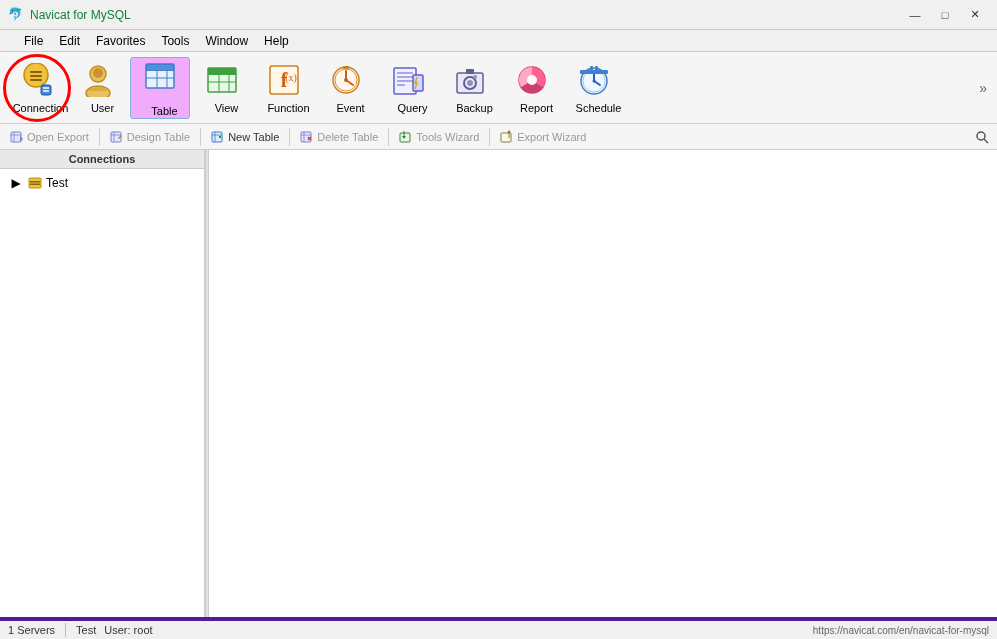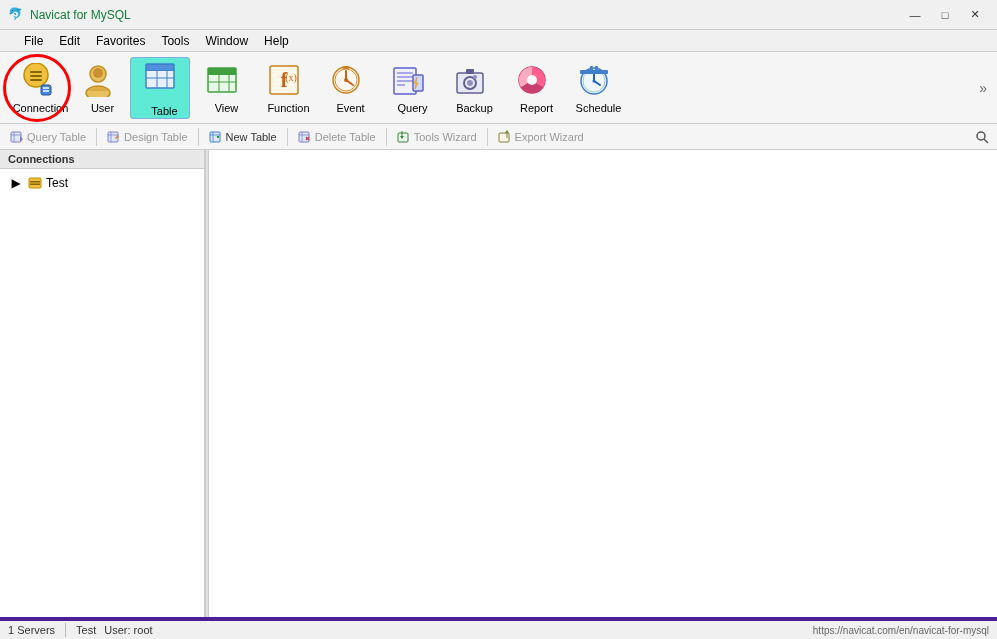--- a/index.html
+++ b/index.html
@@ -89,21 +89,21 @@
       width: 60px;
       height: 62px;
       cursor: pointer;
       border: 1px solid transparent;
       border-radius: 3px;
       padding: 4px 2px;
       background: transparent;
       gap: 4px;
     }
     .toolbar-btn.active {
-      background: #5eead4;
+      background: #f0abfc;
       border-color: #80b0e0;
       gap: 12px;
     }
     .toolbar-btn .icon-area {
       width: 36px;
       height: 36px;
       display: flex;
       align-items: center;
       justify-content: center;
       position: relative;
@@ -174,20 +174,21 @@
       cursor: pointer;
       border: none;
       background: transparent;
     }
 
     
     .main-content {
       display: flex;
       flex: 1;
       overflow: hidden;
+      text-align: center;
     }
 
     
     .left-panel {
       width: 205px;
       min-width: 205px;
       border-right: 1px solid #ccc;
       background: #fff;
       display: flex;
       flex-direction: column;
@@ -441,21 +442,21 @@
 </div>
 
 <div class="action-bar">
   <button class="action-btn disabled">
     <svg width="14" height="14" viewBox="0 0 14 14">
       <rect x="1" y="2" width="10" height="10" fill="#e0e8ff" stroke="#8080cc" stroke-width="1" rx="1"></rect>
       <line x1="1" y1="5" x2="11" y2="5" stroke="#8080cc" stroke-width="0.8"></line>
       <line x1="4" y1="2" x2="4" y2="12" stroke="#8080cc" stroke-width="0.8"></line>
       <polygon points="10,6 13,9 10,12" fill="#8080cc"></polygon>
     </svg>
-    <span>Query Table</span>
+    <span>Open Export</span>
   </button>
   <div class="action-separator"></div>
   <button class="action-btn disabled">
     <svg width="14" height="14" viewBox="0 0 14 14">
       <rect x="1" y="2" width="10" height="10" fill="#e0e8ff" stroke="#8080cc" stroke-width="1" rx="1"></rect>
       <line x1="1" y1="5" x2="11" y2="5" stroke="#8080cc" stroke-width="0.8"></line>
       <line x1="4" y1="2" x2="4" y2="12" stroke="#8080cc" stroke-width="0.8"></line>
       <path d="M8,8 L11,5 L12,6 L9,9 Z" fill="#cc8020"></path>
     </svg>
     <span>Design Table</span>

